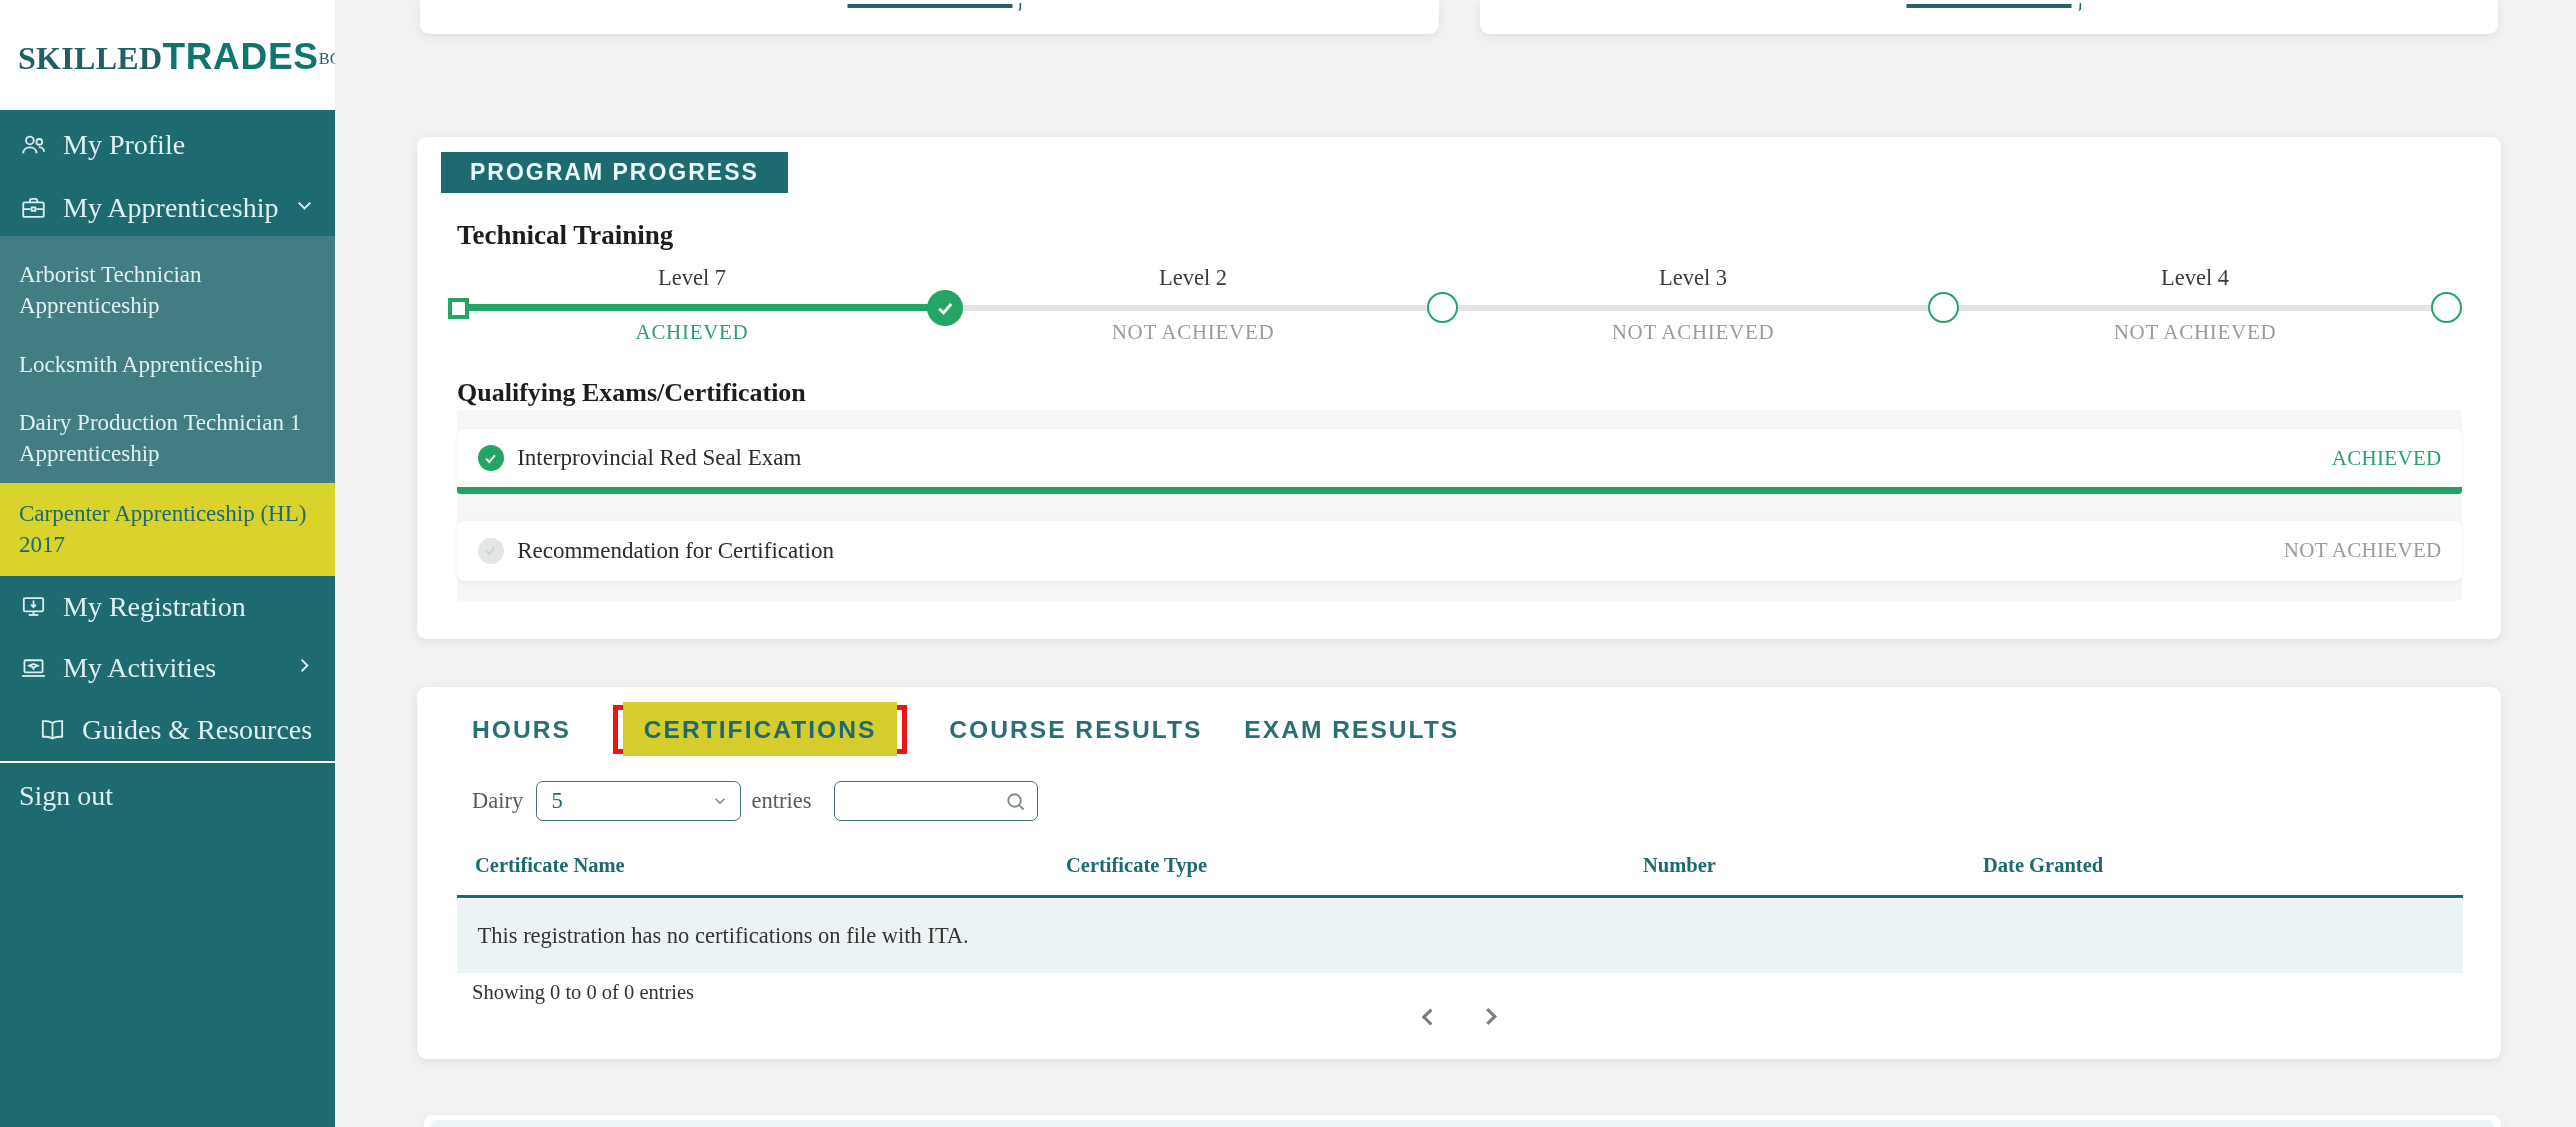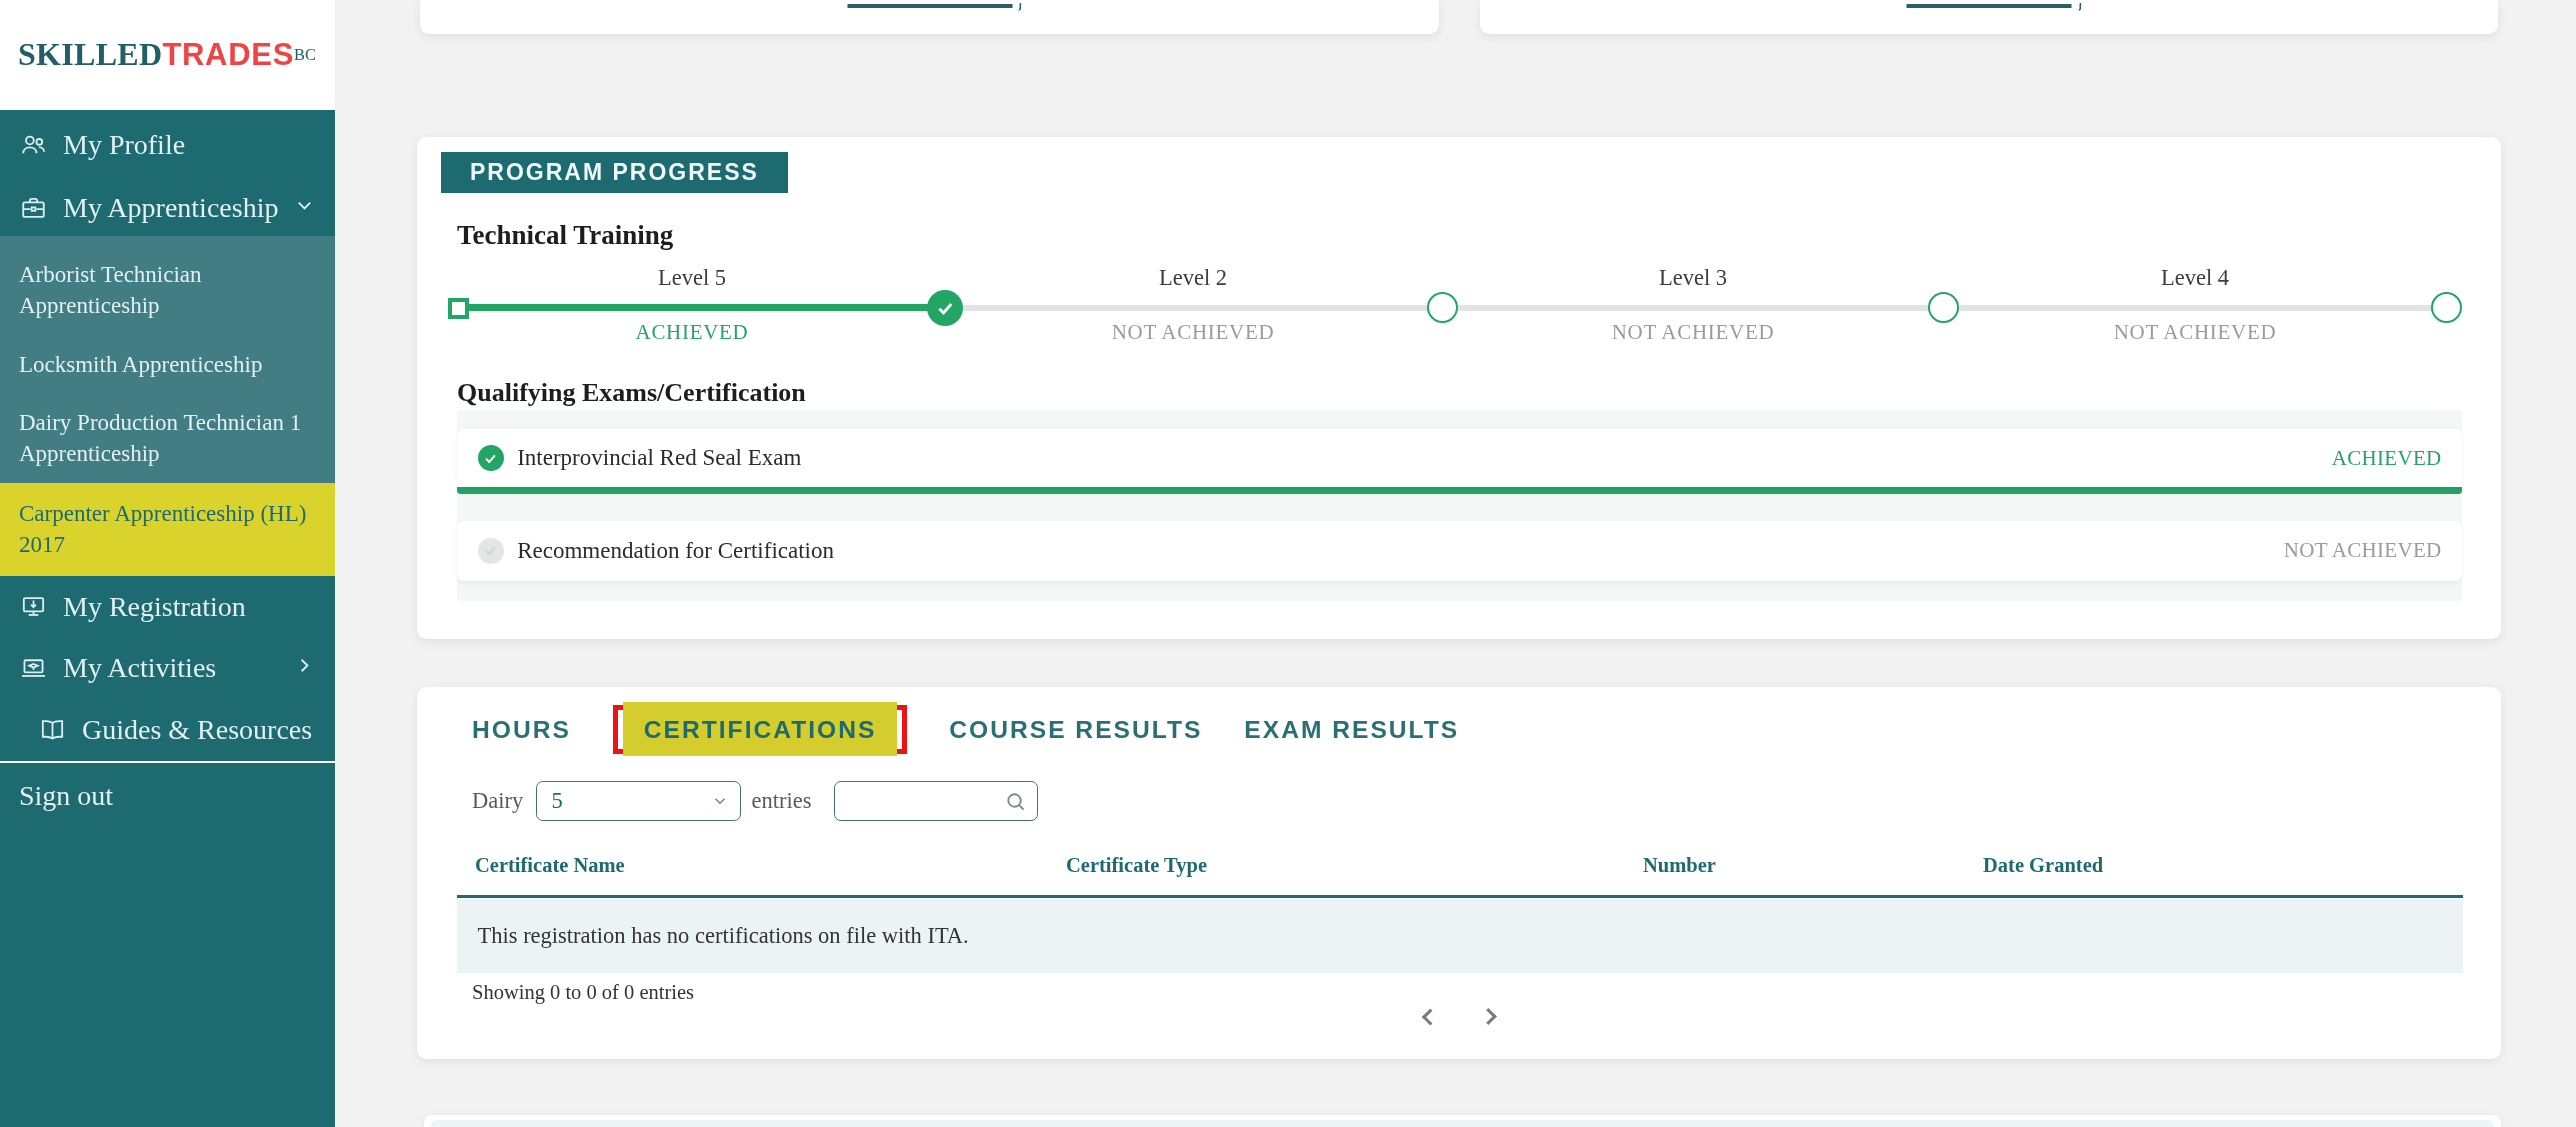--- a/index.html
+++ b/index.html
@@ -3,21 +3,21 @@
 <meta charset="utf-8">
 <style>
   * { margin:0; padding:0; box-sizing:border-box; }
   html,body { width:2576px; height:1127px; overflow:hidden; background:#f2f2f2;
               font-family:"Liberation Serif", serif; }
 
   
   .sidebar { position:absolute; left:0; top:0; width:335px; height:1127px; background:#fff; }
   .logo { padding:36px 0 0 18px; white-space:nowrap; }
   .logo .p1 { font-family:"Liberation Serif", serif; font-weight:600; font-size:32px; color:#215f66; letter-spacing:0.3px; }
-  .logo .p2 { font-family:"Liberation Sans", sans-serif; font-weight:800; font-size:31px; color:#ef4444; letter-spacing:0.7px; }
+  .logo .p2 { font-family:"Liberation Sans", sans-serif; font-weight:800; font-size:37px; color:#0f766e; letter-spacing:0.7px; }
   .logo .p3 { font-family:"Liberation Serif", serif; font-size:16.4px; color:#215f66; vertical-align:super; }
   .nav { position:absolute; top:110px; left:0; right:0; bottom:0; background:#1e6a71; color:#e2f0f1; }
   .nav-item { display:flex; align-items:center; padding:0 19px; font-size:28px; cursor:pointer; }
   .nav-item svg { width:29px; height:29px; margin-right:15px; flex:0 0 auto; color:#dceef0; }
   .nav-item .chev { margin-left:auto; }
   .nav-item .chev svg { margin-right:0; width:23px; height:23px; }
   .it-profile { height:70px; }
   .it-appr { height:56px; }
   .submenu { background:#417d83; padding:9.6px 0 0 0; }
   .sub-item { padding:13.7px 19px; font-size:23px; line-height:31px; color:#e2f0f1; cursor:pointer; }
@@ -187,21 +187,21 @@
     <span class="clipped-link"></span>
   </div>
   <div class="card top-card c2">
     <span class="clipped-link"></span>
   </div>
 
   <section class="card pp-card">
     <div class="pp-badge">PROGRAM PROGRESS</div>
     <h3 class="pp-tt">Technical Training</h3>
 
-    <span class="lvl-label l1">Level 5</span>
+    <span class="lvl-label l1">Level 7</span>
     <span class="lvl-label l2">Level 2</span>
     <span class="lvl-label l3">Level 3</span>
     <span class="lvl-label l4">Level 4</span>
 
     <div class="track-gray"></div>
     <div class="track-green"></div>
     <div class="node-start"></div>
     <div class="node-check">
       <svg viewBox="0 0 24 24" fill="none" stroke="currentColor" stroke-width="3.4">
           <polyline points="5 12.5 10 17.5 19 7"></polyline>

